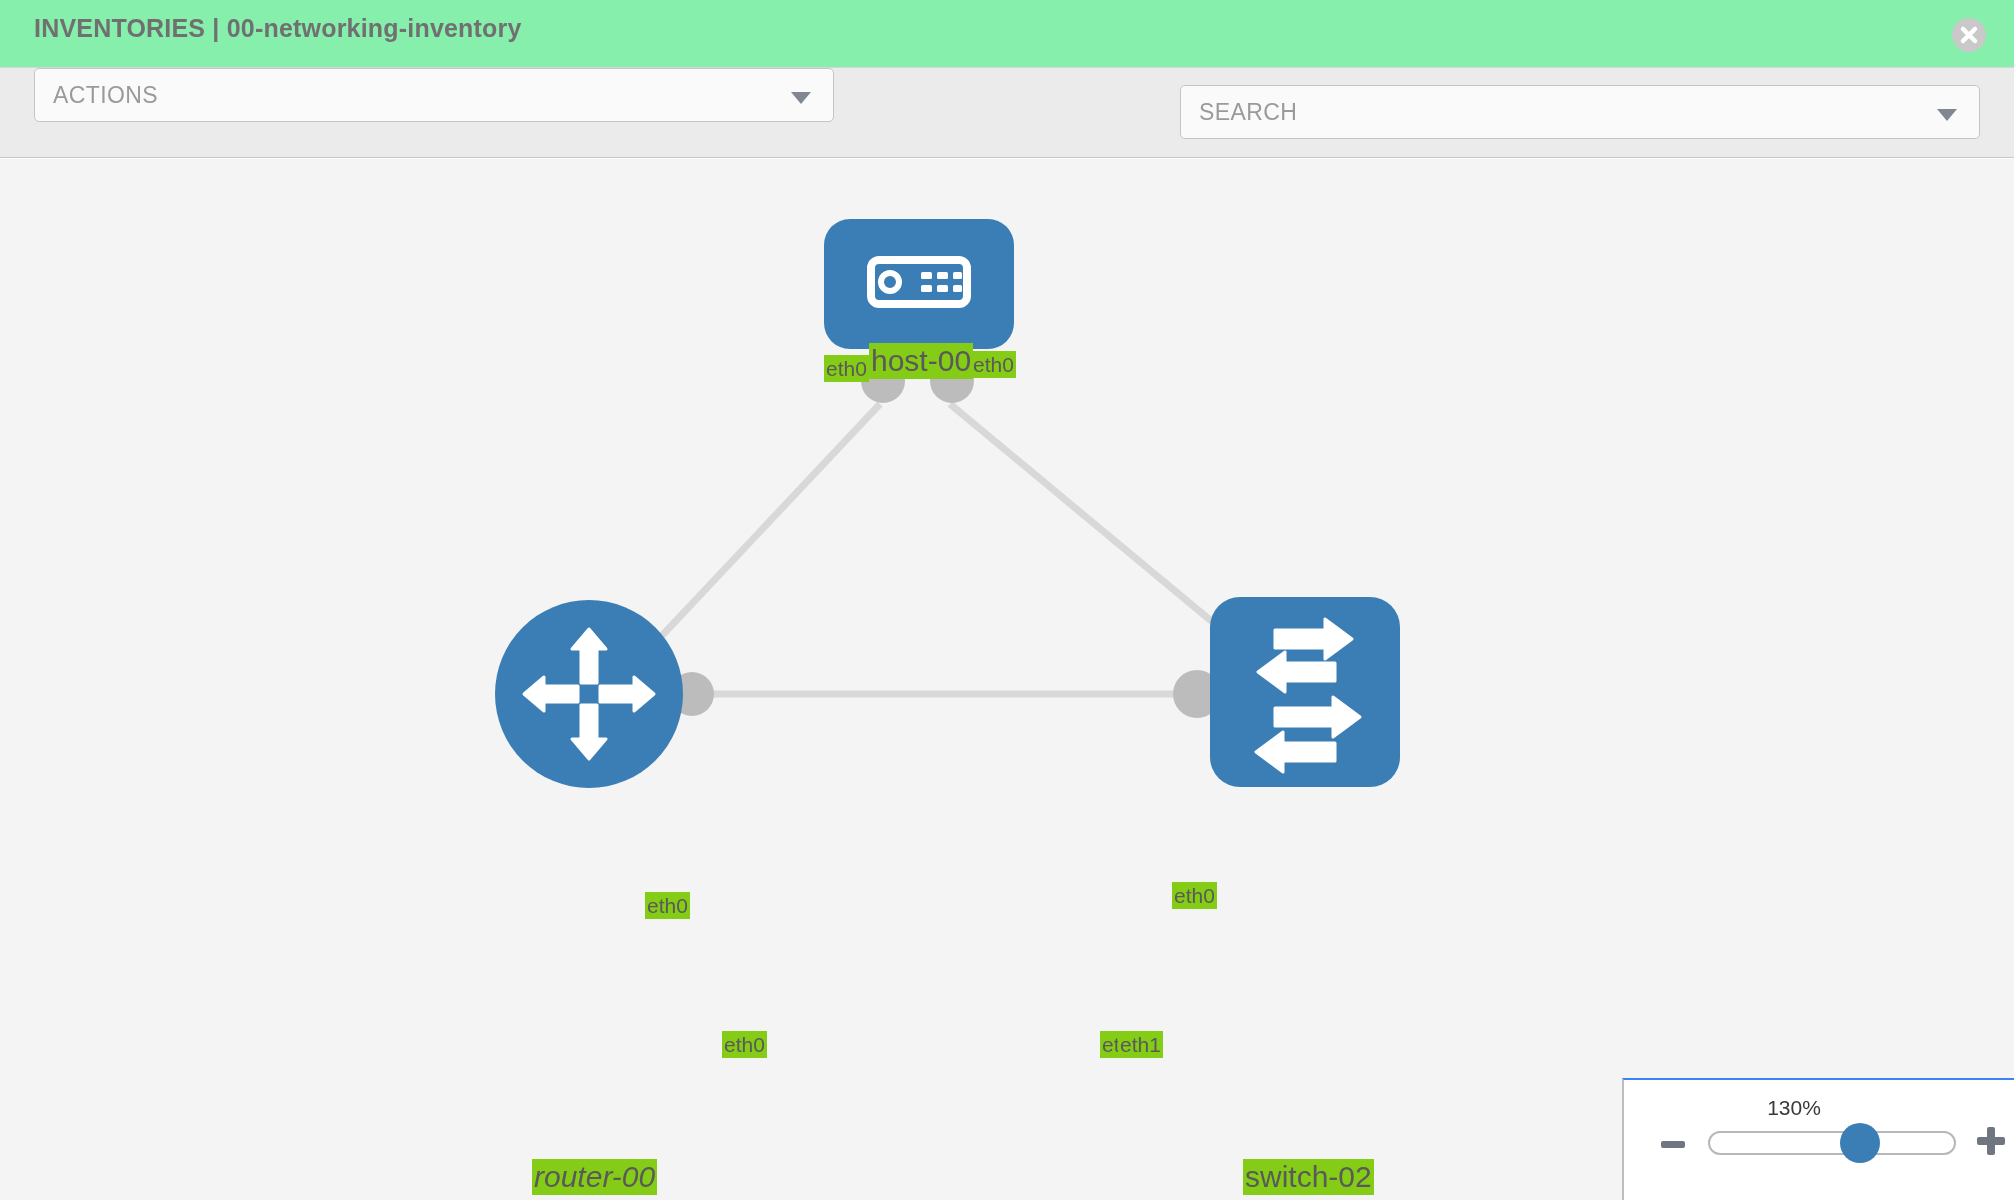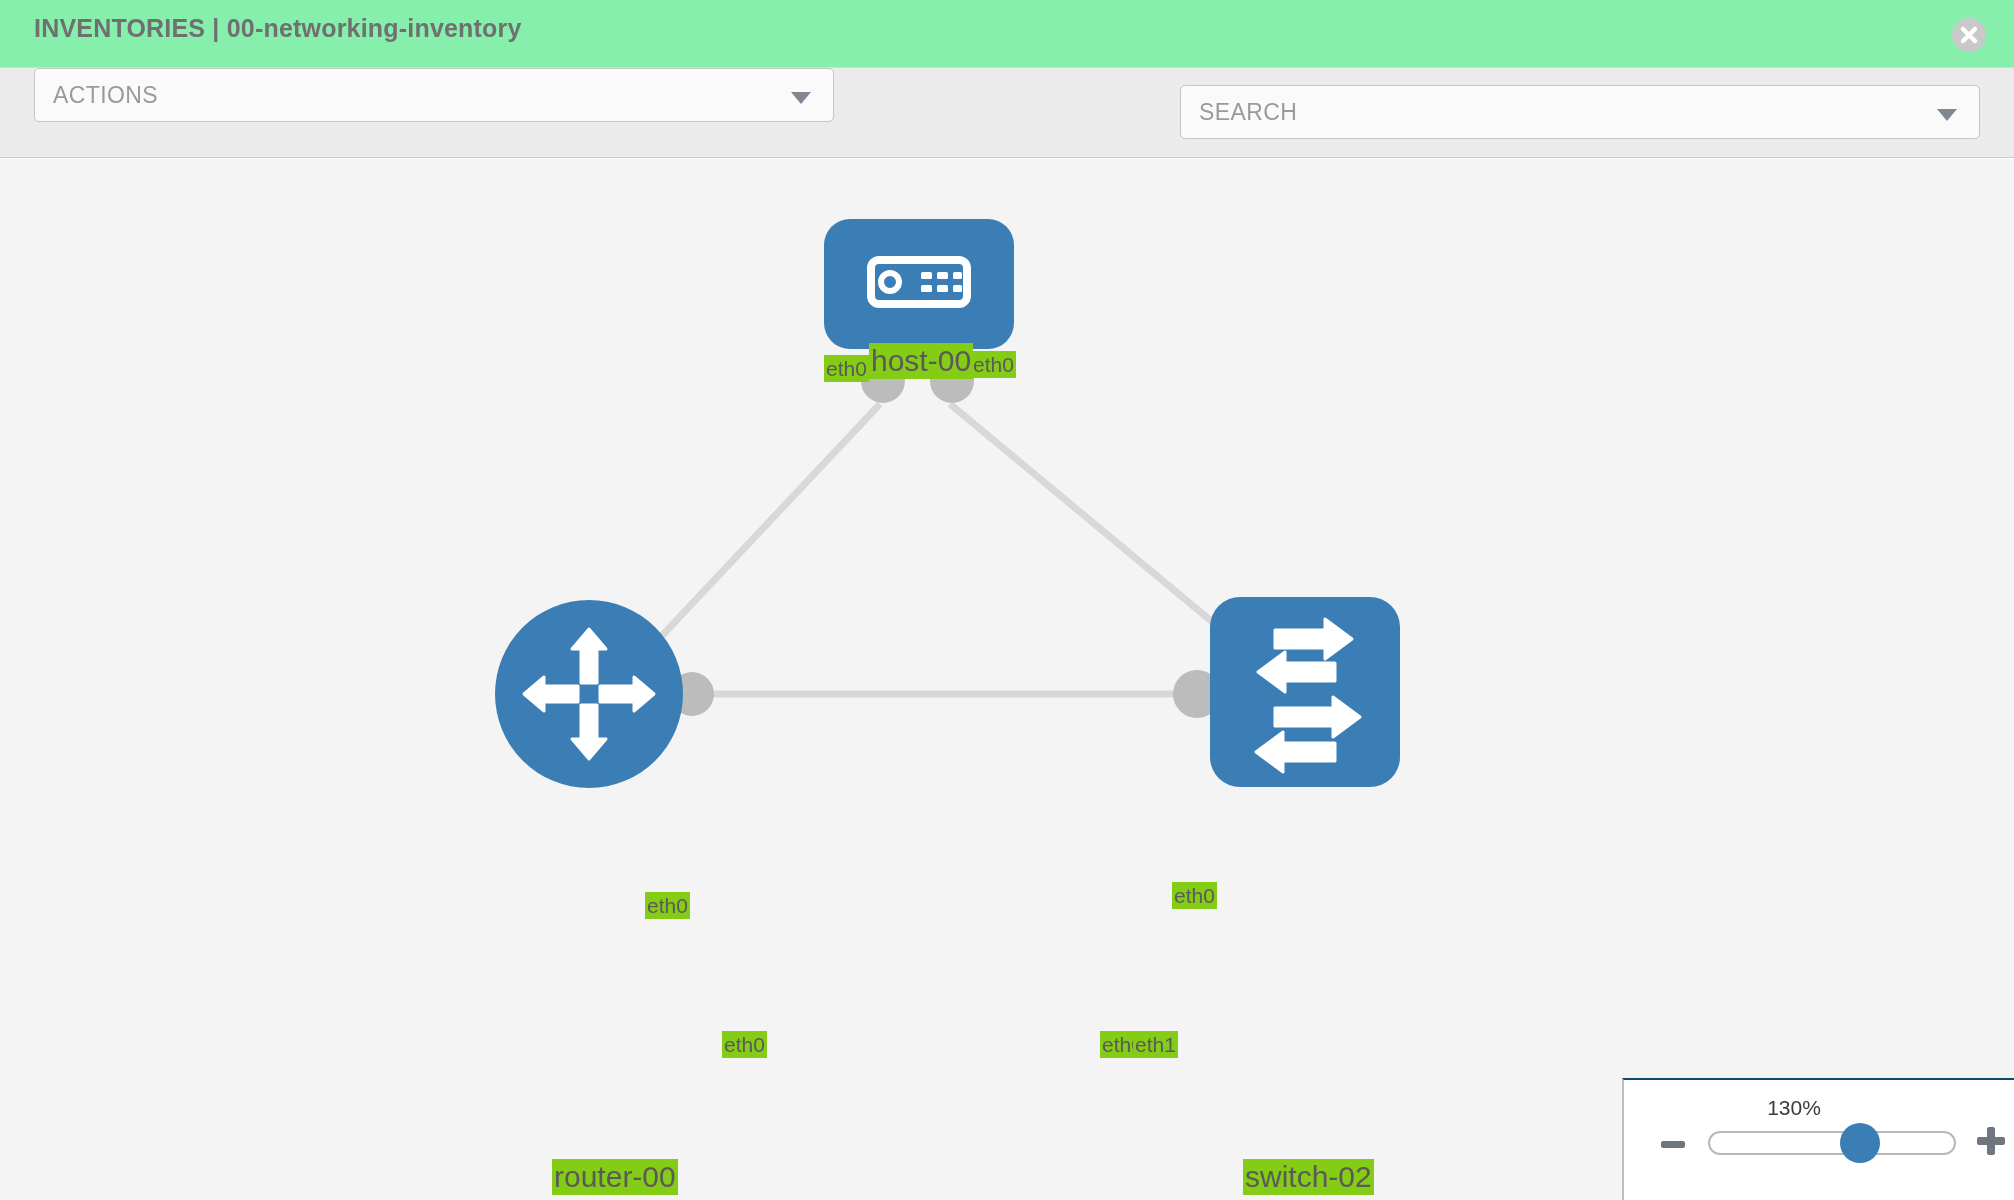--- a/index.html
+++ b/index.html
@@ -124,21 +124,21 @@
   }
   .nlabel.name { font-size: 30px; padding: 3px 2px; }
   .nlabel.iface { font-size: 21px; padding: 3px 2px; }
 
   
   .zoom-panel {
     position: absolute;
     left: 1622px; top: 1078px;
     width: 392px; height: 122px;
     background: #ffffff;
-    border-top: 2px solid #0c4a6e;
+    border-top: 2px solid #3b82f6;
     border-left: 2px solid #bdbdbd;
   }
   .zoom-pct {
     position: absolute;
     left: 0; top: 16px;
     width: 340px;
     text-align: center;
     font-size: 21px;
     color: #3a3a3a;
   }
@@ -283,23 +283,23 @@
 
     <div class="nlabel iface" style="left:824px; top:196px;">eth0</div>
     <div class="nlabel name" style="left:869px; top:184px;text-align:center;">host-00</div>
     <div class="nlabel iface" style="left:971px; top:192px;">eth0</div>
 
     <div class="nlabel iface" style="left:645px; top:733px;">eth0</div>
     <div class="nlabel iface" style="left:1172px; top:723px;">eth0</div>
 
     <div class="nlabel iface" style="left:722px; top:872px;">eth0</div>
     <div class="nlabel iface" style="left:1100px; top:872px;">eth0</div>
-    <div class="nlabel iface" style="left:1118px; top:872px;margin-left:15px;">eth1</div>
-
-    <div class="nlabel name" style="left:552px; top:1000px;">router-00</div>
+    <div class="nlabel iface" style="left:1118px; top:872px;">eth1</div>
+
+    <div class="nlabel name" style="left:532px; top:1000px;font-style:italic;">router-00</div>
     <div class="nlabel name" style="left:1243px; top:1000px;">switch-02</div>
   </div>
 
   <div class="zoom-panel">
     <div class="zoom-pct">130%</div>
 
     <div class="zoom-minus">
       <svg width="30" height="30" viewBox="0 0 30 30">
         <rect x="3" y="11" width="24" height="7" rx="2" fill="#6f7680"></rect>
       </svg>

